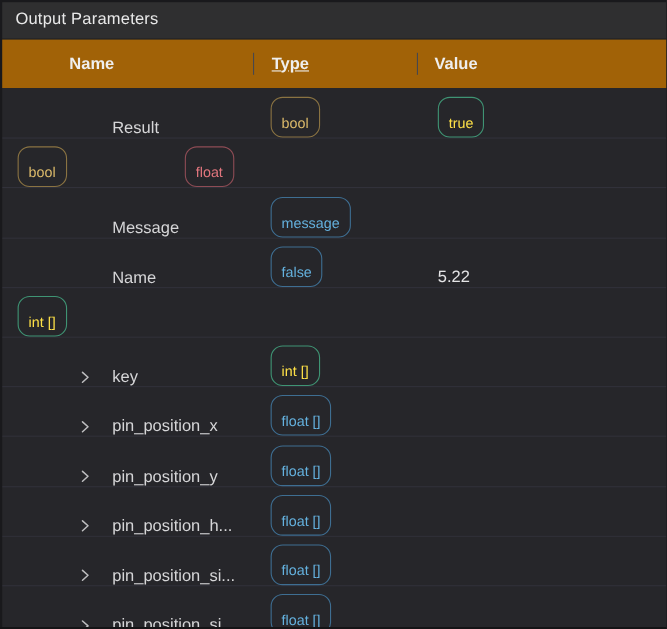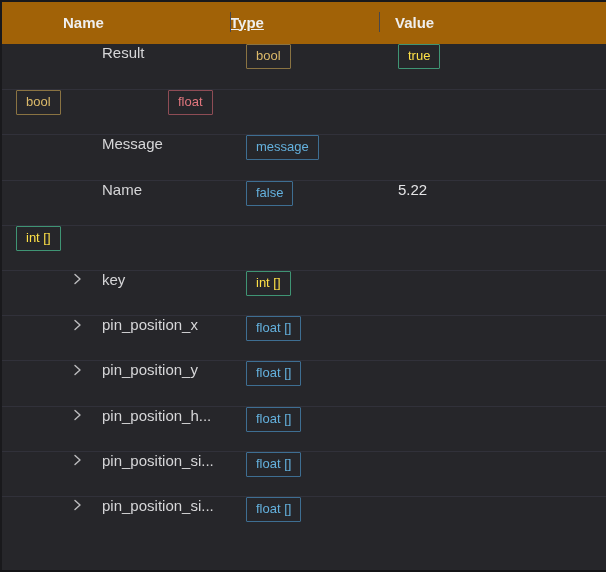--- a/index.html
+++ b/index.html
@@ -26,31 +26,31 @@
     color:#e9e9e9; font-size:15px; letter-spacing:0.2px;
   }
 
   .header-row {
     position:relative;
     height:44px; background:#a16207;
     display:flex; align-items:center;
     color:#efefef; font-weight:bold; font-size:15px;
   }
   .h-name  { width:230px; padding-left:63px; }
-  .h-type  { width:150px; padding-left:0;text-decoration:underline; }
+  .h-type  { width:150px; padding-left:17px;text-decoration:underline; }
   .h-value { flex:1;      padding-left:15px; }
   .h-sep {
     position:absolute; top:12px; width:1px; height:20px; background:#47474d;
   }
   .h-sep.sep1 { left:230px; }
   .h-sep.sep2 { left:379px; }
 
   .table-body { }
   .row {
-    display:flex; align-items:flex-start;
+    display:flex; align-items:flex-end;
     height:45.2px;
     border-top:1px solid #31313a;
     background:#26262a;
   }
   .row:first-child { border-top:none; }
 
   .cell-name {
     width:230px; display:flex; align-items:center;
     padding-left:72px;
   }
@@ -59,41 +59,44 @@
     flex:0 0 30px;
   }
   .row-label {
     color:#d6d6d8; font-size:15px; white-space:nowrap;
   }
   .cell-type  { width:150px; padding-left:16px; }
   .cell-value { flex:1; padding-left:18px; }
 
   .badge {
     display:inline-block;
-    padding:3px 9px 4px 9px;
+    padding:15px 9px 4px 9px;
     border:1px solid;
-    border-radius:1px;
+    border-radius:11px;
     font-size:13px;
     line-height:16px;
     white-space:nowrap;
   }
   .c-gold  { color:#dcba6a; border-color:#8a7342; }
   .c-green { color:#fde047; border-color:#3f9474; }
   .c-blue  { color:#64b1de; border-color:#3e6e92; }
   .c-red   { color:#e2767e; border-color:#8e4c55; }
 
   .value-text { color:#e4e4e6; font-size:15px; }
 </style>
 </head>
 <body>
 
 <div class="panel">
   <div class="edge-top"></div>
   <div class="edge-left"></div>
 
+  <div class="titlebar">
+    <span class="title">Output Parameters</span>
+  </div>
 
   <div class="header-row">
     <span class="h-name">Name</span>
     <span class="h-type">Type</span>
     <span class="h-value">Value</span>
     <span class="h-sep sep1"></span>
     <span class="h-sep sep2"></span>
   </div>
 
   <div class="table-body">

